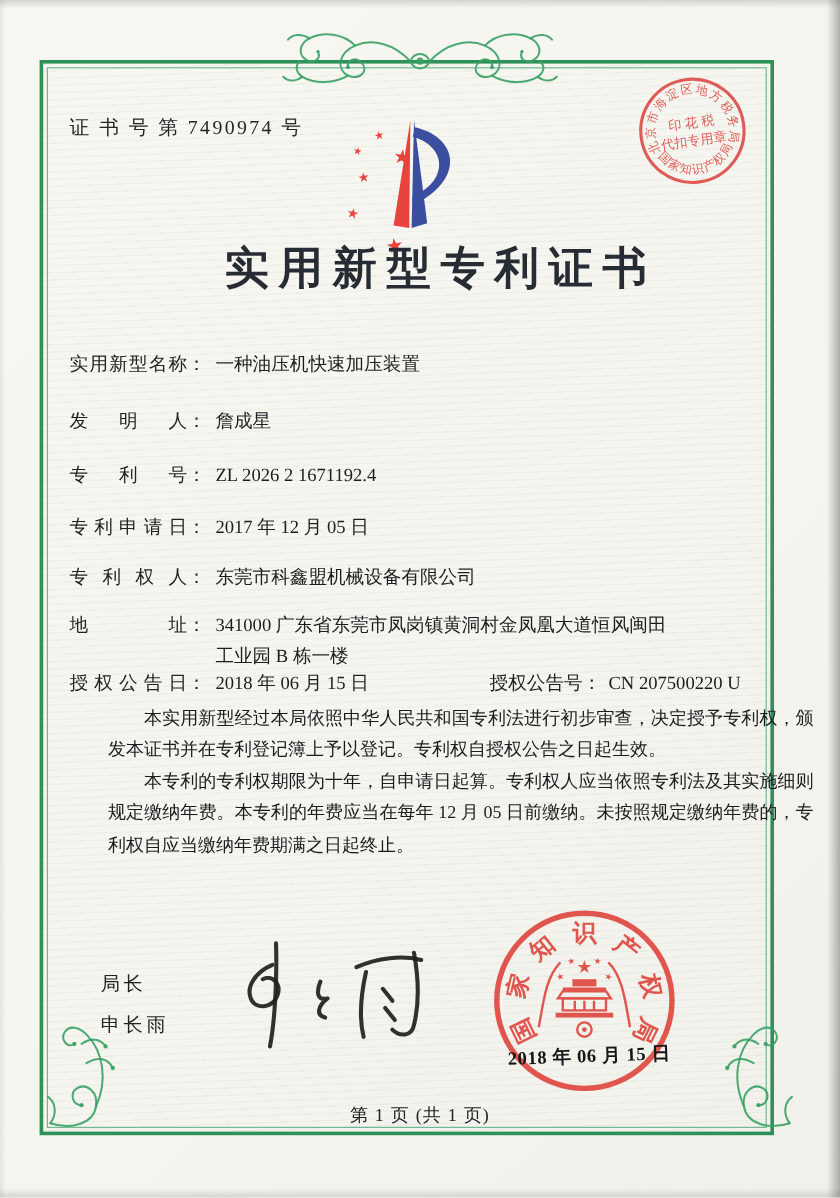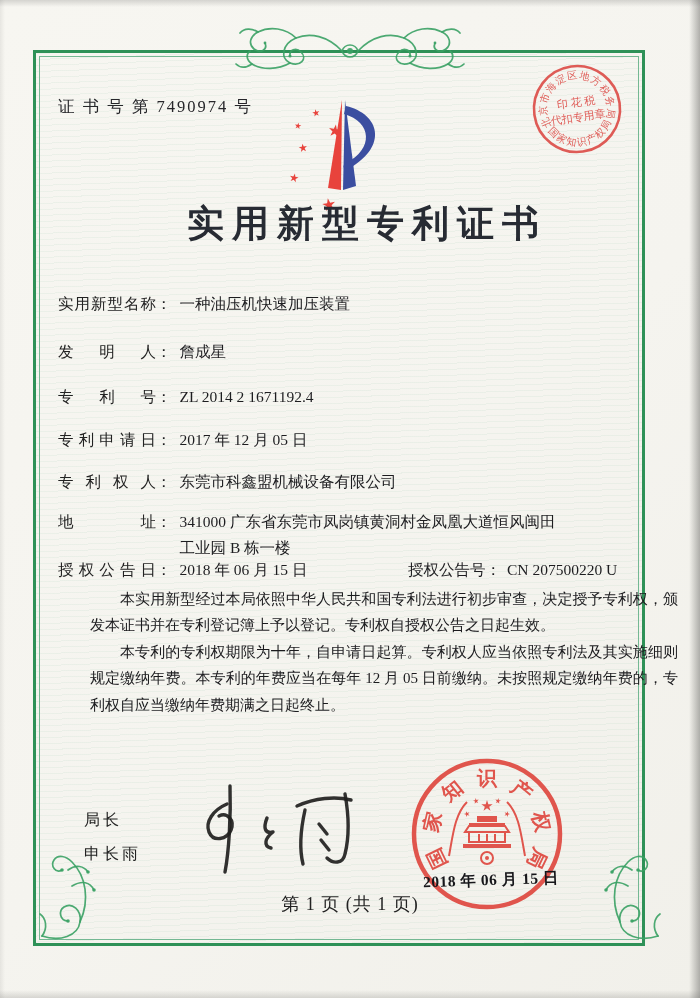--- a/index.html
+++ b/index.html
@@ -51,21 +51,21 @@
   .paras p{margin:0;text-indent:2em;}
 
   .sig-title{position:absolute;left:84px;top:810px;font-size:16px;letter-spacing:3px;color:#222;}
   .sig-name{position:absolute;left:84px;top:844px;font-size:16px;letter-spacing:3px;color:#222;}
 
   .seal-date{
     position:absolute;left:412px;top:870px;width:158px;text-align:center;
     font-size:15.5px;font-weight:bold;color:#16161a;letter-spacing:0.5px;
     transform:rotate(-2deg);
   }
-  .footer{position:absolute;left:0;top:892px;width:700px;text-align:center;font-size:18px;color:#222;letter-spacing:1px;}
+  .footer{position:absolute;left:0;top:920px;width:700px;text-align:center;font-size:15px;color:#222;letter-spacing:1px;}
 
   svg{position:absolute;overflow:visible;}
   .logo-svg{left:286px;top:94px;}
   .tax-seal{left:528px;top:60px;transform:rotate(-8deg);opacity:0.92;}
   .office-seal{left:405px;top:752px;opacity:0.93;}
   .sig-svg{left:175px;top:776px;}
   .top-orn{left:228px;top:24px;}
   .corner-bl{left:34px;top:836px;}
   .corner-br{left:586px;top:836px;transform:scaleX(-1);}
 
@@ -174,21 +174,21 @@
 
   <div class="title">实用新型专利证书</div>
 
   <div class="frow" style="top:291px">
     <span class="flabel">实用新型名称</span><span class="fcolon">：</span><span class="fvalue">一种油压机快速加压装置</span>
   </div>
   <div class="frow" style="top:339px">
     <span class="flabel">发明人</span><span class="fcolon">：</span><span class="fvalue">詹成星</span>
   </div>
   <div class="frow" style="top:384px">
-    <span class="flabel">专利号</span><span class="fcolon">：</span><span class="fvalue">ZL 2014 2 1671192.4</span>
+    <span class="flabel">专利号</span><span class="fcolon">：</span><span class="fvalue">ZL 2026 2 1671192.4</span>
   </div>
   <div class="frow" style="top:427px">
     <span class="flabel">专利申请日</span><span class="fcolon">：</span><span class="fvalue">2017 年 12 月 05 日</span>
   </div>
   <div class="frow" style="top:469px">
     <span class="flabel">专利权人</span><span class="fcolon">：</span><span class="fvalue">东莞市科鑫盟机械设备有限公司</span>
   </div>
   <div class="frow" style="top:509px">
     <span class="flabel">地址</span><span class="fcolon">：</span><span class="fvalue">341000 广东省东莞市凤岗镇黄洞村金凤凰大道恒风闽田
 工业园 B 栋一楼</span>

